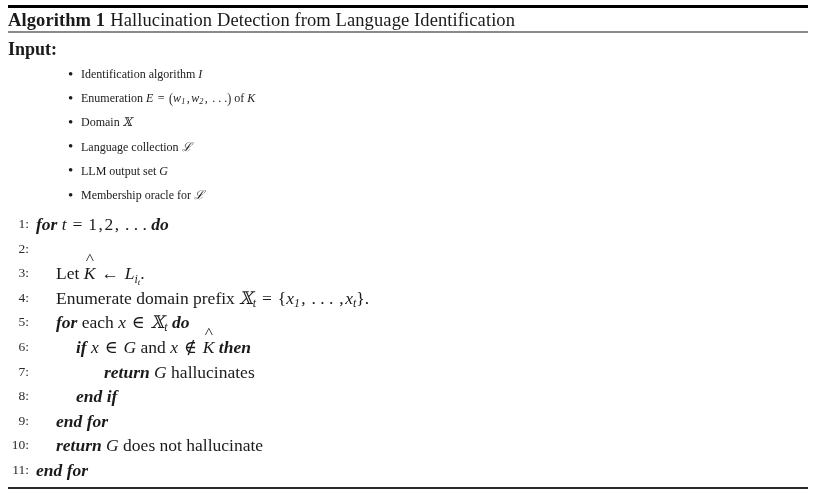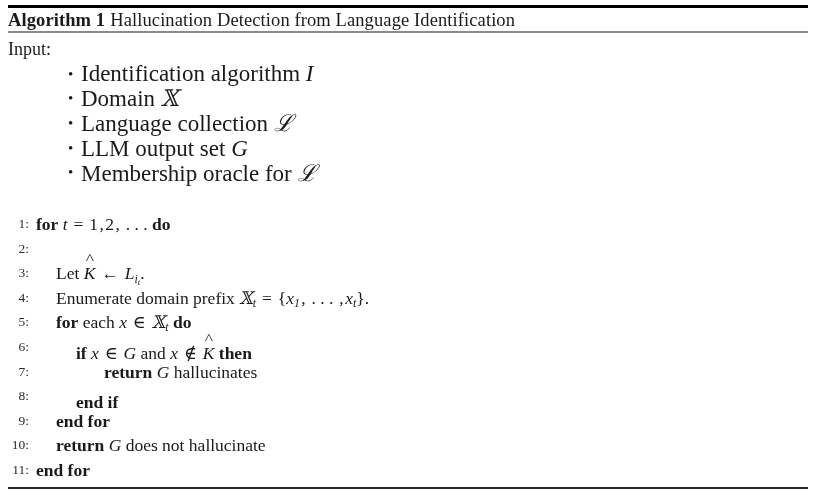--- a/index.html
+++ b/index.html
@@ -50,34 +50,34 @@
   #title-line .alg-title {
     font-weight: normal;
   }
 
   
   #input-heading {
     position: absolute;
     left: 8px;
     top: 38px;
     font-size: 18px;
-    font-weight: normal;
+    font-weight: bold;
     line-height: 22px;
   }
 
   #input-list {
     position: absolute;
     left: 68px;
     top: 62px;
     margin: 0;
     padding: 0;
     list-style: none;
   }
   #input-list li {
-    font-size: 23px;
+    font-size: 12px;
     line-height: 24.2px;
     white-space: nowrap;
     position: relative;
     padding-left: 13px;
   }
   #input-list li::before {
     content: "\2022";
     position: absolute;
     left: 0;
     top: -0.5px;
@@ -106,25 +106,25 @@
     line-height: 24.6px;
     color: #2b2b2b;
   }
   .step-body {
     position: absolute;
     font-size: 17.5px;
     line-height: 24.6px;
   }
   .ind-0 .step-body { left: 36px; }
   .ind-1 .step-body { left: 56px; }
-  .ind-2 .step-body { left: 76px; margin-top: 6px; }
+  .ind-2 .step-body { left: 76px; }
   .ind-3 .step-body { left: 104px; }
 
   
-  .kw { font-weight: bold; }
+  .kw { font-weight: bold; font-style: italic; }
   .mi {
     font-style: italic;
     font-family: "Liberation Serif", "DejaVu Serif", serif;
   }
   .mcal {
     font-style: italic;
     font-family: "DejaVu Serif", "Liberation Serif", serif;
   }
   .num { font-style: normal; }
   .op  { font-style: normal; padding: 0 1.5px; }
@@ -170,20 +170,21 @@
   <div id="title-line">
     <span class="alg-label">Algorithm 1</span><span class="thin"> </span><span class="alg-title">Hallucination Detection from Language Identification</span>
   </div>
 
   <div class="rule rule-mid"></div>
 
   <div id="input-heading">Input:</div>
 
   <ul id="input-list">
     <li><span>Identification algorithm&nbsp;<span class="mi">I</span></span></li>
+    <li><span>Enumeration <span class="mi">E</span> <span class="op">=</span> <span class="paren-big">(</span><span class="mi">w</span><sub>1</sub><span class="op">,</span><span class="mi">w</span><sub>2</sub><span class="op">,</span> . . .<span class="paren-big">)</span> of <span class="mi">K</span></span></li>
     <li><span>Domain <span class="mcal">𝕏</span></span></li>
     <li><span>Language collection <span class="mcal">ℒ</span></span></li>
     <li><span>LLM output set <span class="mi">G</span></span></li>
     <li><span>Membership oracle for <span class="mcal">ℒ</span></span></li>
   </ul>
 
   <div id="steps">
 
     <div class="step ind-0">
       <span class="step-num">1:</span>

